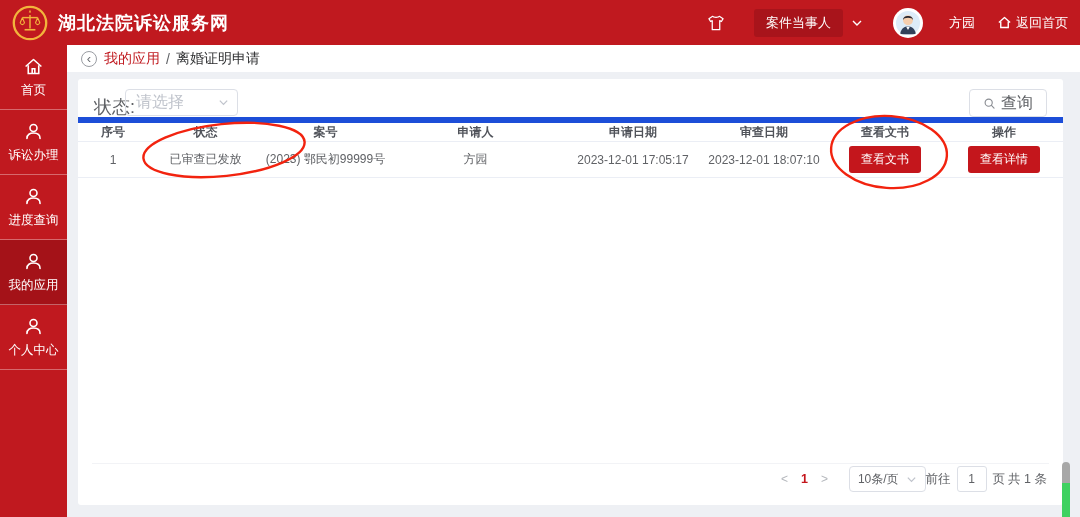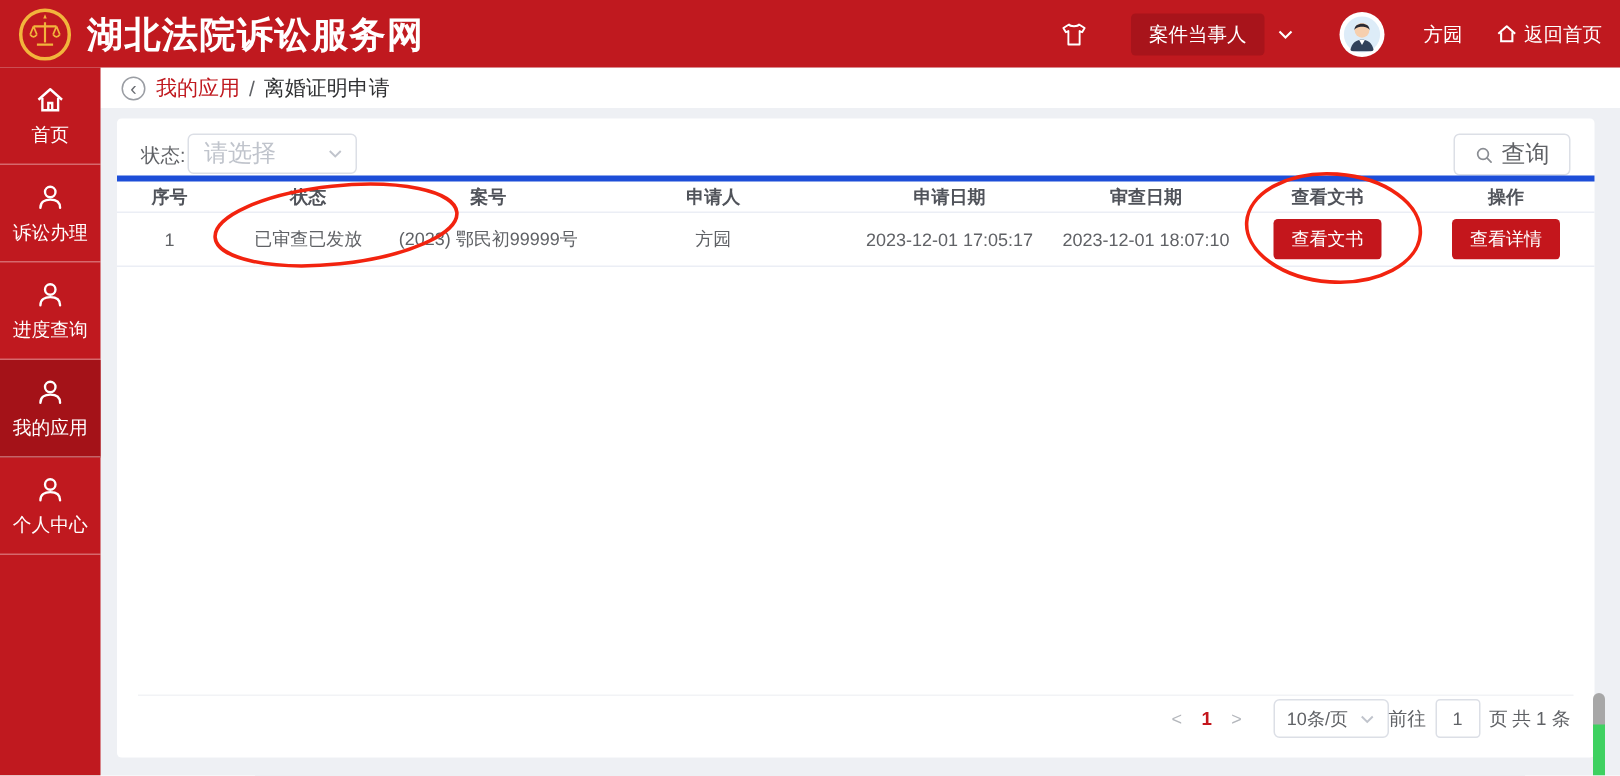--- a/index.html
+++ b/index.html
@@ -5,21 +5,21 @@
   * { margin:0; padding:0; box-sizing:border-box; }
   html,body { width:1080px; height:517px; }
   body {
     font-family:"Liberation Sans","DejaVu Sans",sans-serif;
     background:#eef0f4; position:relative; overflow:hidden; color:#606266;
   }
   
   .header { position:absolute; top:0; left:0; width:1080px; height:45px;
     background:#c0191f; display:flex; align-items:center; z-index:6; color:#fff; }
   .logo { margin-left:12px; width:36px; height:36px; flex:0 0 auto; }
-  .app-title { margin-left:10px; font-size:24px; font-weight:bold; letter-spacing:1px; }
+  .app-title { margin-left:10px; font-size:18px; font-weight:bold; letter-spacing:1px; }
   .header-right { margin-left:auto; display:flex; align-items:center; padding-right:12px; }
   .tshirt { width:20px; height:20px; cursor:pointer; }
   .role-box { margin-left:28px; background:#a8141b; border-radius:3px; padding:5px 12px;
     font-size:13px; cursor:pointer; }
   .role-chevron { margin-left:8px; width:12px; height:12px; }
   .avatar-ring { margin-left:30px; width:30px; height:30px; border-radius:50%;
     background:#fff; display:flex; align-items:center; justify-content:center; cursor:pointer; }
   .avatar-ring svg { width:26px; height:26px; border-radius:50%; }
   .username { margin-left:26px; font-size:13px; }
   .back-home { margin-left:22px; display:flex; align-items:center; gap:4px; font-size:13px; cursor:pointer; }
@@ -37,37 +37,37 @@
     background:#fff; display:flex; align-items:center; padding-left:14px; font-size:14px; }
   .back-circle { width:16px; height:16px; border:1px solid #9a9da3; border-radius:50%;
     color:#6b6e73; font-size:13px; line-height:13px; display:flex; align-items:center;
     justify-content:center; margin-right:7px; cursor:pointer; padding-bottom:1px; }
   .crumb-parent { color:#c0191f; cursor:pointer; }
   .crumb-sep { color:#606266; margin:0 6px; }
   .crumb-current { color:#303133; }
   
   .card { position:absolute; left:78px; top:79px; width:985px; height:426px;
     background:#fff; border-radius:3px; }
-  .filter-label { position:absolute; left:16px; top:16px; font-size:13px; color:#606266; }
+  .filter-label { position:absolute; left:16px; top:16px; font-size:18px; color:#606266; }
   .select-box { position:absolute; left:47px; top:10px; width:113px; height:27px;
     border:1px solid #dcdfe6; border-radius:4px; display:flex; align-items:center;
     padding:0 8px 0 10px; cursor:pointer; }
   .select-box .ph { font-size:16px; color:#c0c4cc; flex:1; }
   .chev { width:11px; height:11px; }
   .top-buttons { position:absolute; right:16px; top:10px; display:flex; gap:10px; }
   .btn-plain { height:28px; border:1px solid #dcdfe6; border-radius:4px; background:#fff;
     display:flex; align-items:center; gap:5px; padding:0 13px; font-size:16px;
     color:#606266; cursor:pointer; }
   .btn-red { height:28px; border:none; border-radius:4px; background:#c4161c; color:#fff;
     display:flex; align-items:center; padding:0 12px; font-size:12px; cursor:pointer; }
   .search-ic { width:13px; height:13px; }
   
   .tbl { position:absolute; left:0; top:38px; width:985px; }
   .trow { display:flex; align-items:center; border-bottom:1px solid #ebeef5; }
-  .trow.head { height:25px; border-top:4px solid #1d4ed8; }
+  .trow.head { height:25px; border-top:6px solid #1d4ed8; }
   .trow.data { height:36px; }
   .tc { text-align:center; font-size:12px; overflow:hidden; white-space:nowrap; }
   .head .tc { font-weight:bold; color:#50535a; }
   .data .tc { color:#606266; }
   .c0{width:70px;} .c1{width:115px;} .c2{width:125px;} .c3{width:175px;}
   .c4{width:140px;} .c5{width:122px;} .c6{width:120px;} .c7{width:118px;}
   .cell-btn { display:inline-block; background:#c4161c; color:#fff; font-size:12px;
     padding:5px 12px; border-radius:3px; border:none; cursor:pointer; }
   
   .pager-divider { position:absolute; left:14px; right:14px; top:384px;

